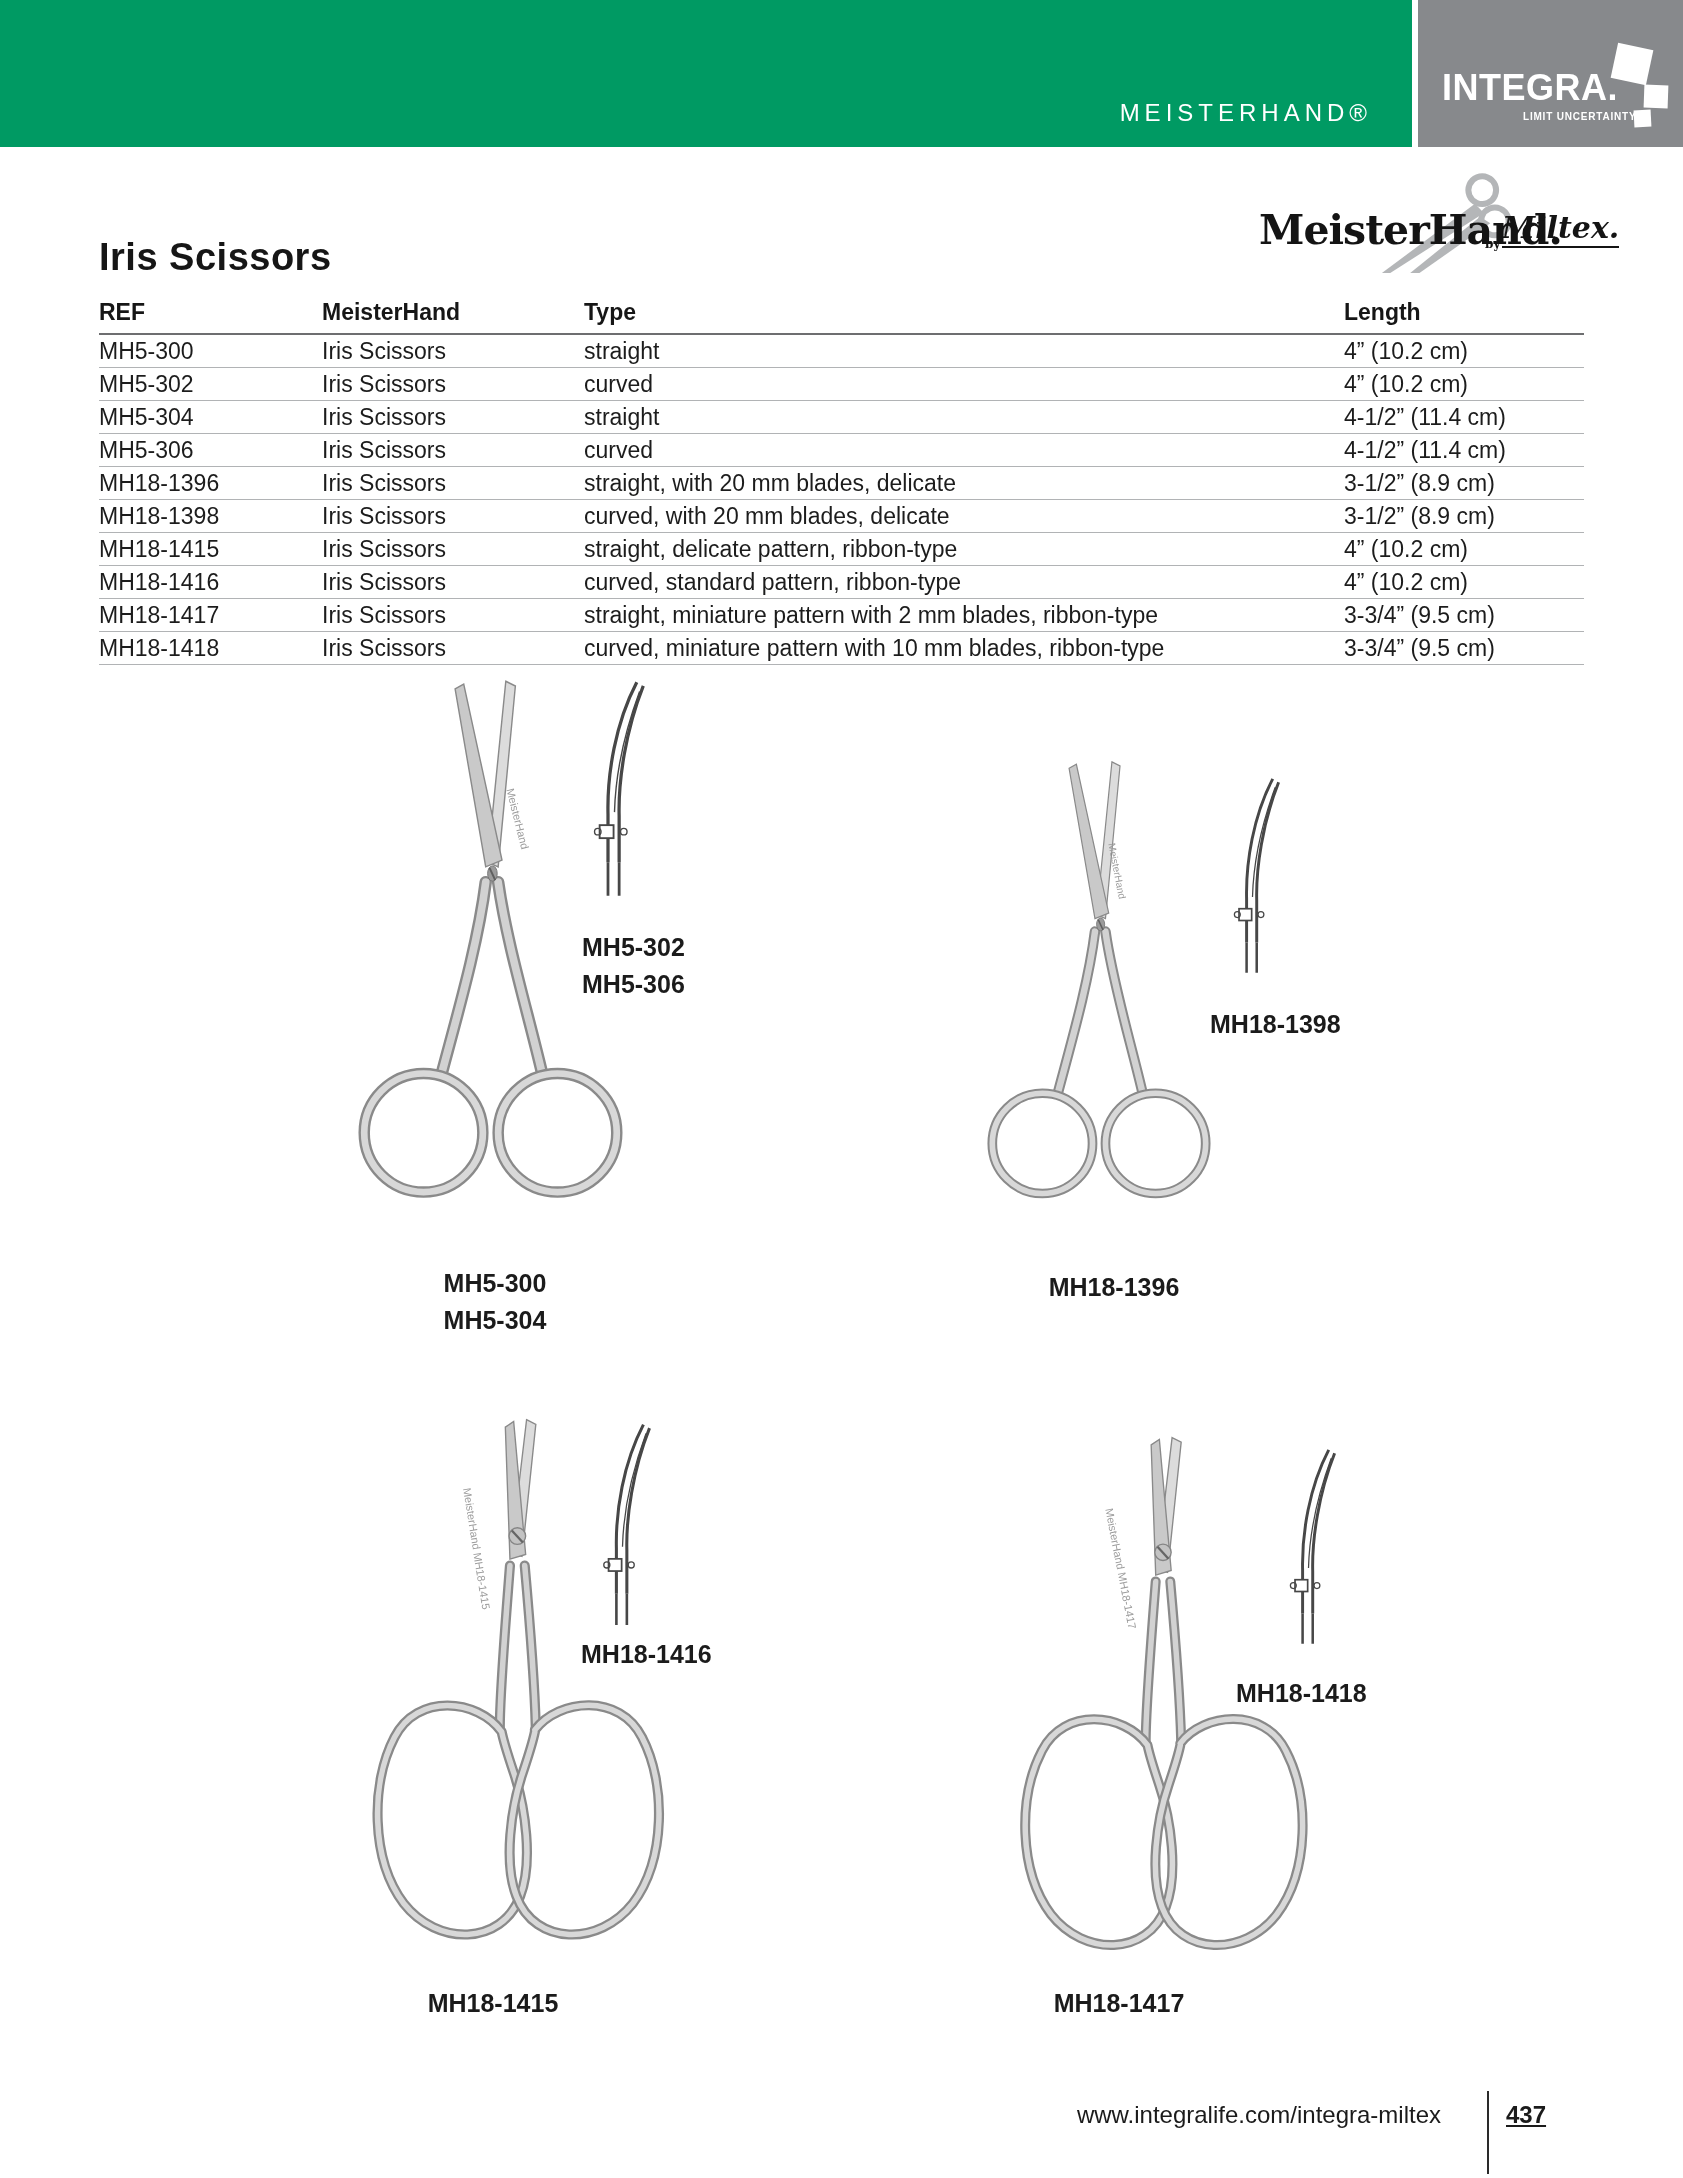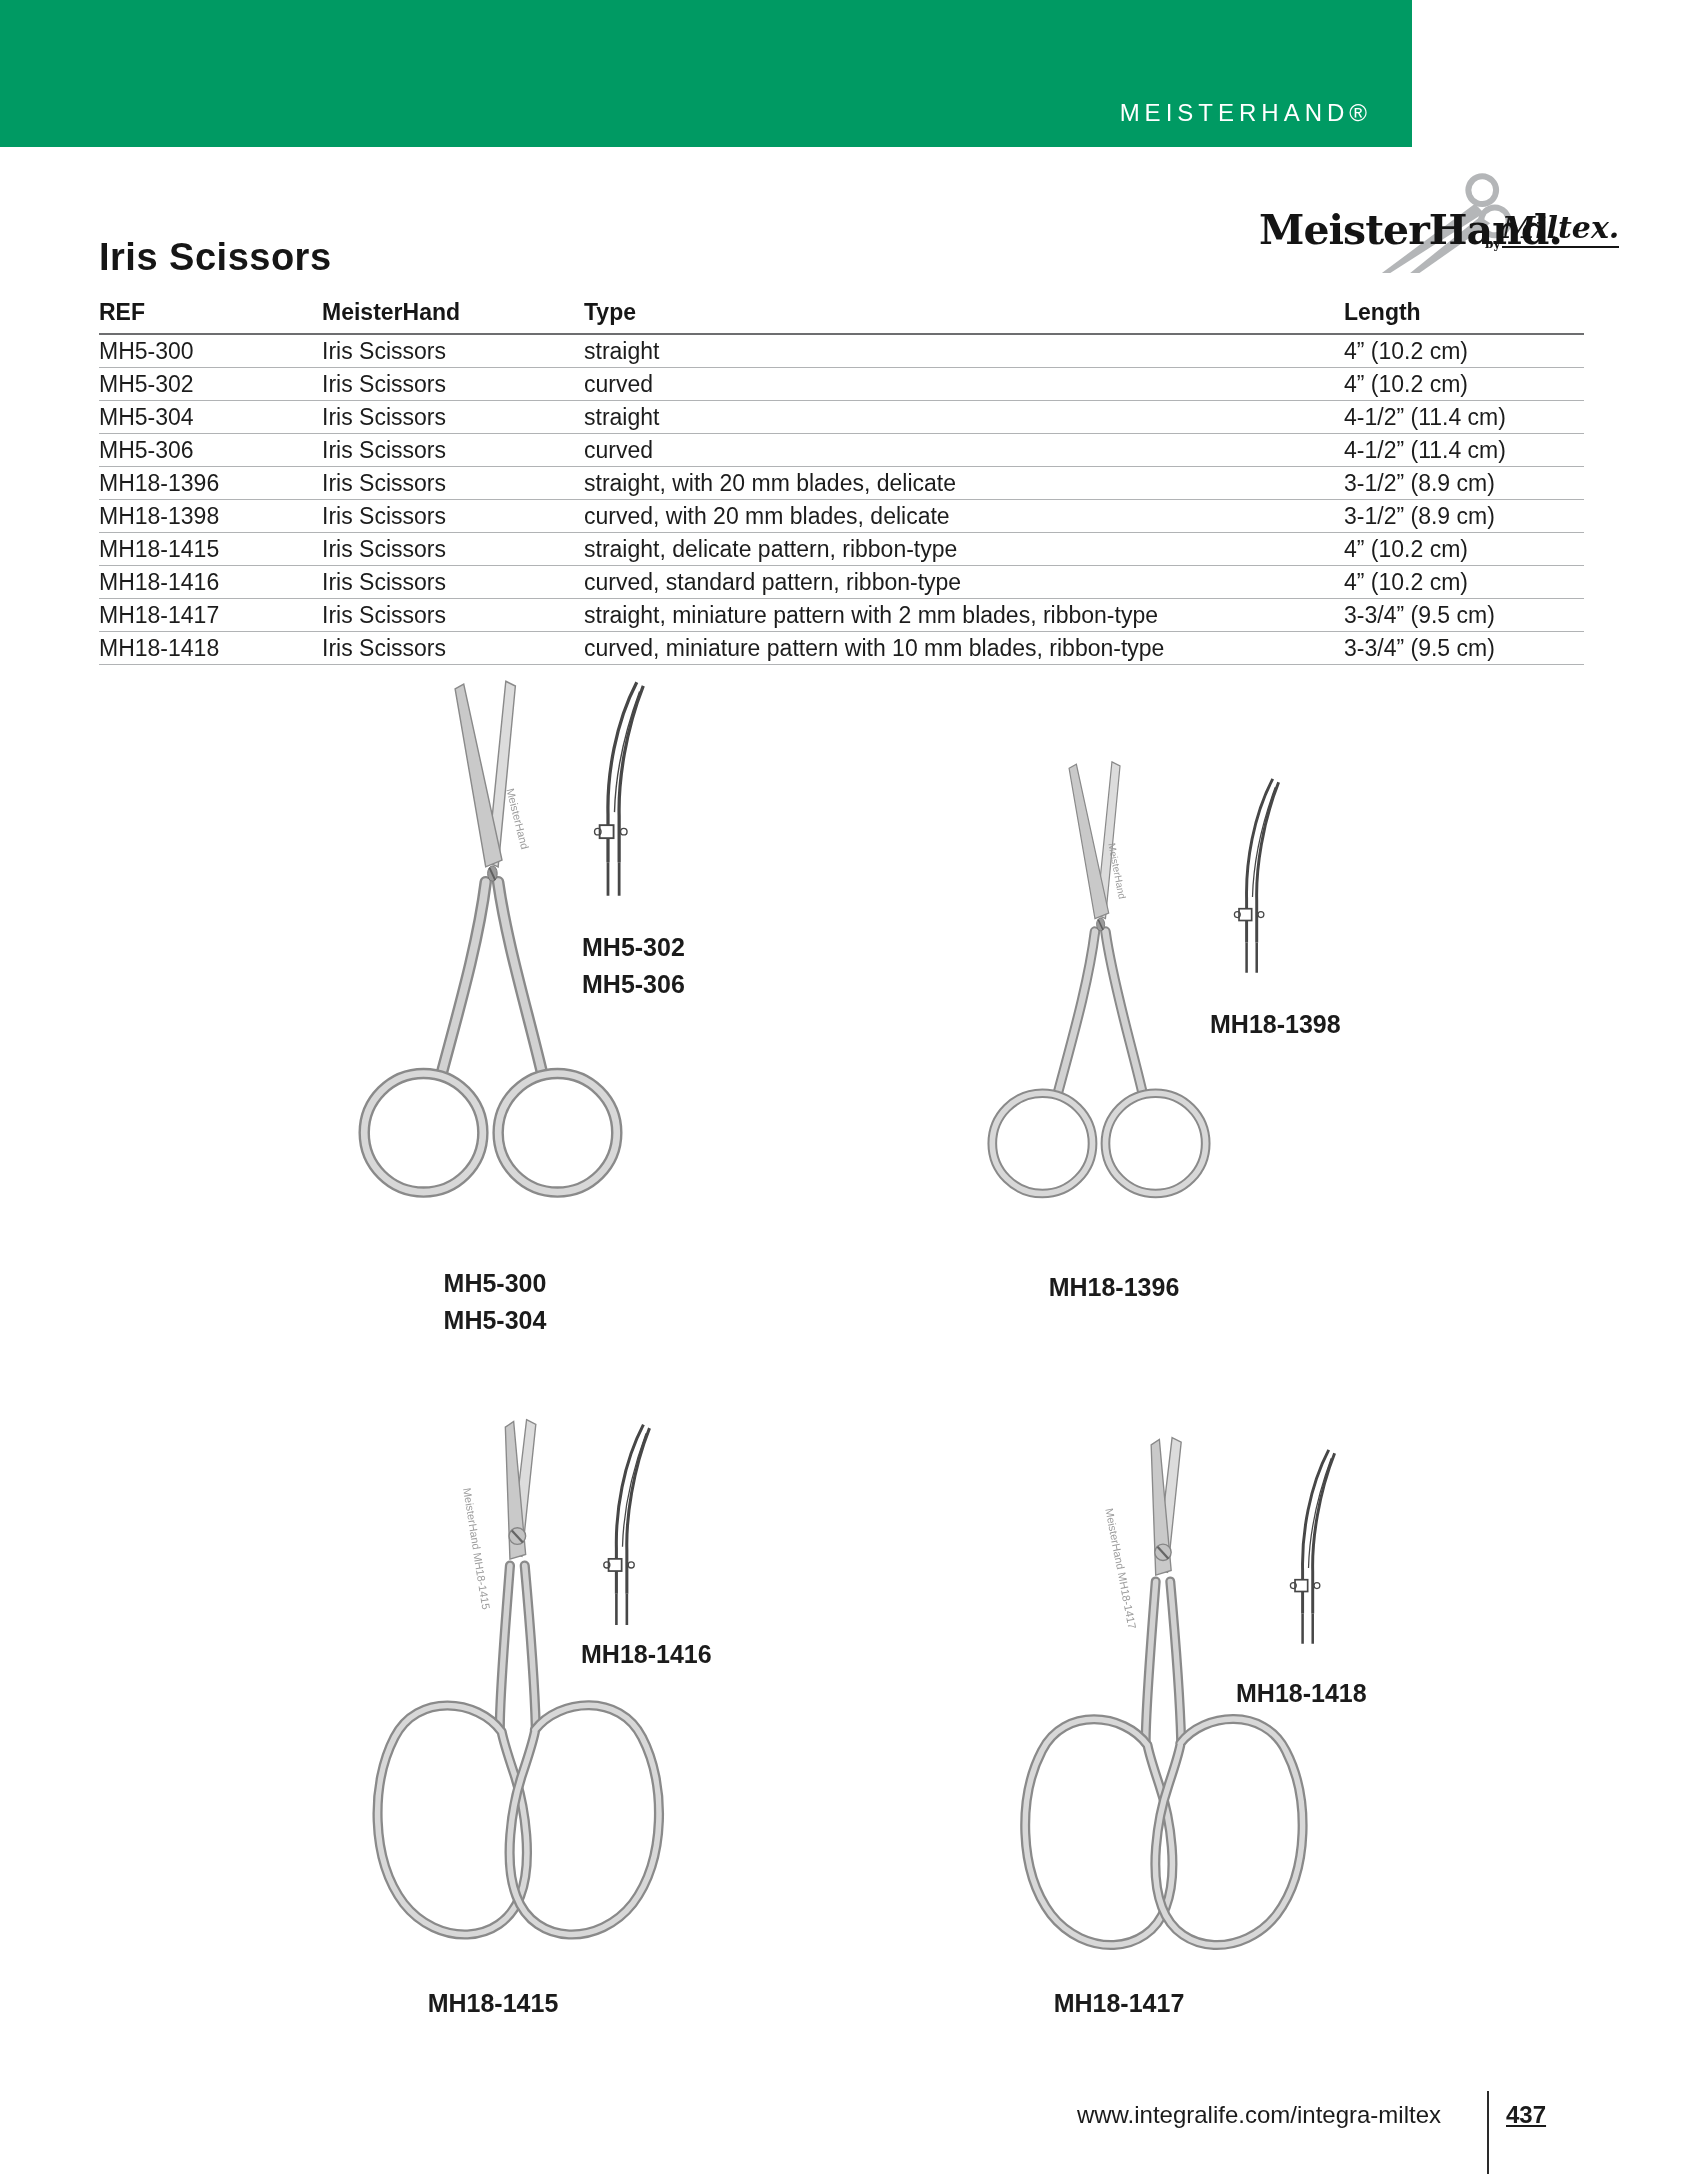--- a/index.html
+++ b/index.html
@@ -93,20 +93,27 @@
       <circle cx="45" cy="167" r="3.5" fill="none" stroke="#474747" stroke-width="1.5"></circle>
     </symbol>
   </defs>
 </svg>
 
 <div class="page">
 
   <div class="green-bar">
     <div class="brand-text">MEISTERHAND®</div>
   </div>
+  <div class="gray-box">
+    <div class="integra-name">INTEGRA.</div>
+    <div class="integra-tag">LIMIT UNCERTAINTY</div>
+    <div class="sq sq1"></div>
+    <div class="sq sq2"></div>
+    <div class="sq sq3"></div>
+  </div>
 
   <div class="brandmark">
     <svg width="347" height="107" viewBox="0 0 350 108">
       <g transform="rotate(-22 235 45)" stroke="#b4b6b8" fill="none">
         <circle cx="243" cy="26" r="14" stroke-width="6"></circle>
         <circle cx="243" cy="60" r="14" stroke-width="6"></circle>
         <polygon points="231,36 55,82 236,48" fill="#b4b6b8" stroke="none"></polygon>
         <polygon points="231,50 66,100 238,60" fill="#b4b6b8" stroke="none"></polygon>
       </g>
     </svg>

